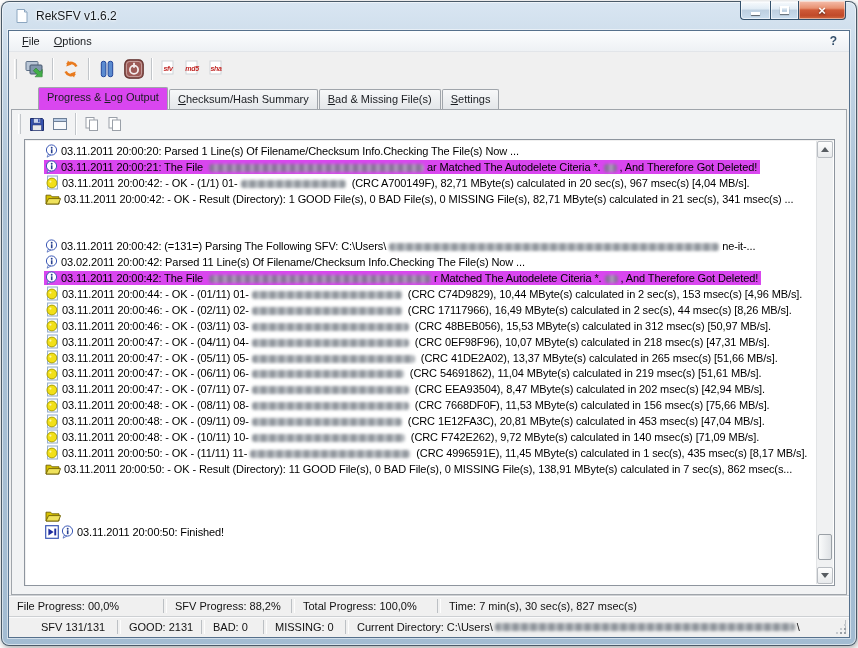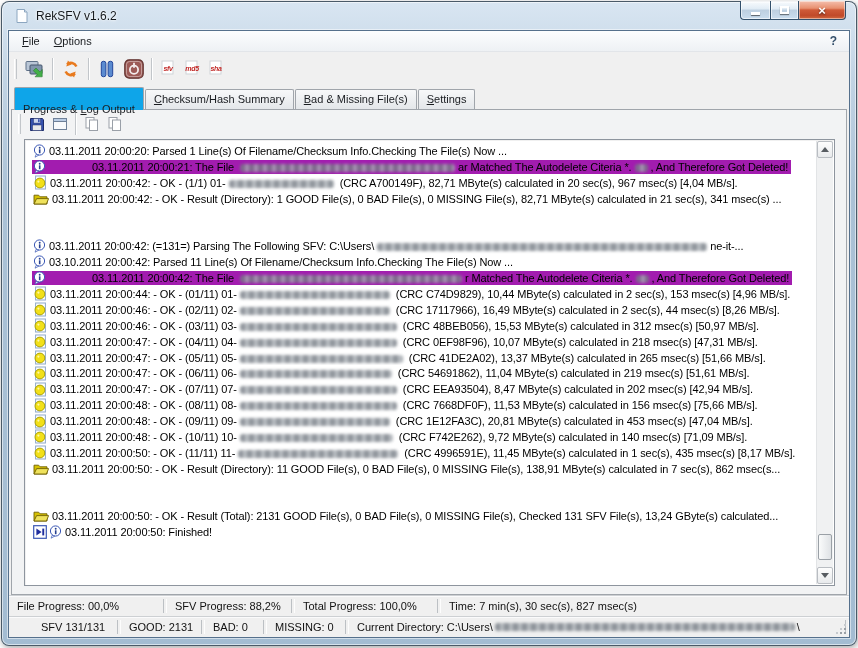--- a/index.html
+++ b/index.html
@@ -37,32 +37,32 @@
   .grip{width:3px;height:20px;border-left:1px solid #fff;border-right:1px solid #c2c6ca;margin:0 4px 0 2px;}
   .tbtn{width:27px;height:27px;display:flex;align-items:center;justify-content:center;border:1px solid transparent;border-radius:2px;}
   .tsep{width:1px;height:22px;background:#c2c6ca;box-shadow:1px 0 0 #fff;margin:0 4px;}
   .hashbtn{width:22px;height:24px;position:relative;display:flex;align-items:center;justify-content:center;margin:0 1px;}
   .hashbtn svg{position:absolute;left:3px;top:3px;}
   .hashlbl{position:relative;font-size:7px;font-style:italic;font-weight:bold;color:#c22a28;letter-spacing:-.3px;}
   
   .tabstrip{height:24px;flex:none;display:flex;align-items:flex-end;padding-left:5px;position:relative;z-index:2;}
   .tab{font-size:11px;color:#1a1d21;border:1px solid #a0a5ab;border-bottom:none;border-radius:2px 2px 0 0;
     padding:3px 8px 3px 8px;background:linear-gradient(#f7f8f9,#e4e7ea);margin-right:1px;height:20px;white-space:nowrap;}
-  .tab.active{background:#0ea5e9;height:23px;padding-top:15px;margin-bottom:-1px;box-shadow:0 1px 0 #f2f3f4;}
+  .tab.active{background:#d946ef;height:23px;padding-top:3px;margin-bottom:-1px;box-shadow:0 1px 0 #f2f3f4;margin-left:24px;}
   
   .panel{flex:1;margin:0 2px;border:1px solid #a0a5ab;background:#f2f3f4;display:flex;flex-direction:column;min-height:0;}
   .subtoolbar{height:28px;flex:none;display:flex;align-items:center;padding-left:4px;}
   .stbtn{width:23px;height:23px;display:flex;align-items:center;justify-content:center;}
   
   .listwrap{flex:1;margin:1px 11px 8px 12px;border:1px solid #8e959e;background:#fff;position:relative;min-height:0;
     box-shadow:inset 1px 1px 0 rgba(0,0,0,.06);}
   .logrows{position:absolute;left:2px;top:3px;right:20px;bottom:2px;overflow:hidden;}
-  .lrow{height:15.9px;display:flex;align-items:center;padding-left:5px;white-space:nowrap;overflow:hidden;}
+  .lrow{height:15.9px;display:flex;align-items:center;padding-left:17px;white-space:nowrap;overflow:hidden;}
   .lcontent{display:inline-flex;align-items:center;padding:0 3px 0 1px;}
-  .lcontent.hl{background:#a21caf;gap:43px;}
+  .lcontent.hl{background:#d946ef;}
   .licon{flex:none;display:inline-flex;align-items:center;margin-right:3px;}
   .ltxt{font-size:11px;color:#000;letter-spacing:-.1px;}
   .blur{display:inline-block;height:8px;border-radius:3px;margin:0 3px;vertical-align:-1px;opacity:.8;
     background:repeating-linear-gradient(90deg,#767d85 0 5px,#a6abb1 5px 9px);filter:blur(1.7px);}
   
   .vscroll{position:absolute;top:1px;bottom:1px;right:1px;width:17px;background:#f0f1f2;border-left:1px solid #e2e4e6;}
   .sarrow{position:absolute;left:0;right:0;height:17px;background:linear-gradient(#fdfdfd,#e8eaec);border:1px solid #b9bdc2;border-radius:2px;
     display:flex;align-items:center;justify-content:center;}
   .sarrow.up{top:0;}
   .sarrow.down{bottom:0;}
@@ -278,21 +278,21 @@
             <div class="lrow">
               <span class="lcontent">
                 <span class="licon">
                   <svg width="13" height="14" viewBox="0 0 13 14">
                     <circle cx="6.5" cy="6" r="5.1" fill="#fff" stroke="#3a57b5"></circle>
                     <path d="M3.1,10.3 L2.1,13.2 L5.7,11.2 Z" fill="#fff" stroke="#3a57b5" stroke-width="0.7"></path>
                     <circle cx="6.7" cy="3.7" r="0.95" fill="#27408f"></circle>
                     <rect x="5.9" y="5.3" width="1.6" height="3.9" fill="#27408f"></rect>
                   </svg>
                 </span>
-                <span class="ltxt">03.10.2011 20:00:42: Parsed 11 Line(s) Of Filename/Checksum Info.Checking The File(s) Now ...</span>
+                <span class="ltxt">03.02.2011 20:00:42: Parsed 11 Line(s) Of Filename/Checksum Info.Checking The File(s) Now ...</span>
               </span>
             </div>
             <div class="lrow">
               <span class="lcontent hl">
                 <span class="licon">
                   <svg width="13" height="14" viewBox="0 0 13 14">
                     <circle cx="6.5" cy="6" r="5.1" fill="#fff" stroke="#3a57b5"></circle>
                     <path d="M3.1,10.3 L2.1,13.2 L5.7,11.2 Z" fill="#fff" stroke="#3a57b5" stroke-width="0.7"></path>
                     <circle cx="6.7" cy="3.7" r="0.95" fill="#27408f"></circle>
                     <rect x="5.9" y="5.3" width="1.6" height="3.9" fill="#27408f"></rect>
@@ -447,21 +447,20 @@
             <div class="lrow"></div>
             <div class="lrow"></div>
             <div class="lrow">
               <span class="lcontent">
                 <span class="licon">
                   <svg width="16" height="14" viewBox="0 0 16 14">
                     <path d="M1,3.2 L5.6,3.2 L7.2,4.8 L14,4.8 L14,12 L1,12 Z" fill="#d6c100" stroke="#6f6000" stroke-width="0.9"></path>
                     <path d="M1,12 L3.6,6.6 L15.6,6.6 L13.4,12 Z" fill="#efe25c" stroke="#6f6000" stroke-width="0.9"></path>
                   </svg>
                 </span>
-                <span class="ltxt">03.11.2011 20:00:50: - OK - Result (Total): 2131 GOOD File(s), 0 BAD File(s), 0 MISSING File(s), Checked 131 SFV File(s), 13,24 GByte(s) calculated...</span>
               </span>
             </div>
             <div class="lrow">
               <span class="lcontent">
                 <span class="licon">
                   <svg width="14" height="14" viewBox="0 0 14 14" style="margin-right:2px">
                     <rect x="0.7" y="0.7" width="12.6" height="12.6" fill="#fff" stroke="#3a57b5" stroke-width="1.2"></rect>
                     <path d="M3.4,3.6 L8.6,7 L3.4,10.4 Z" fill="#1f2e9e"></path>
                     <rect x="9.3" y="3.6" width="1.9" height="6.8" fill="#1f2e9e"></rect>
                   </svg>

